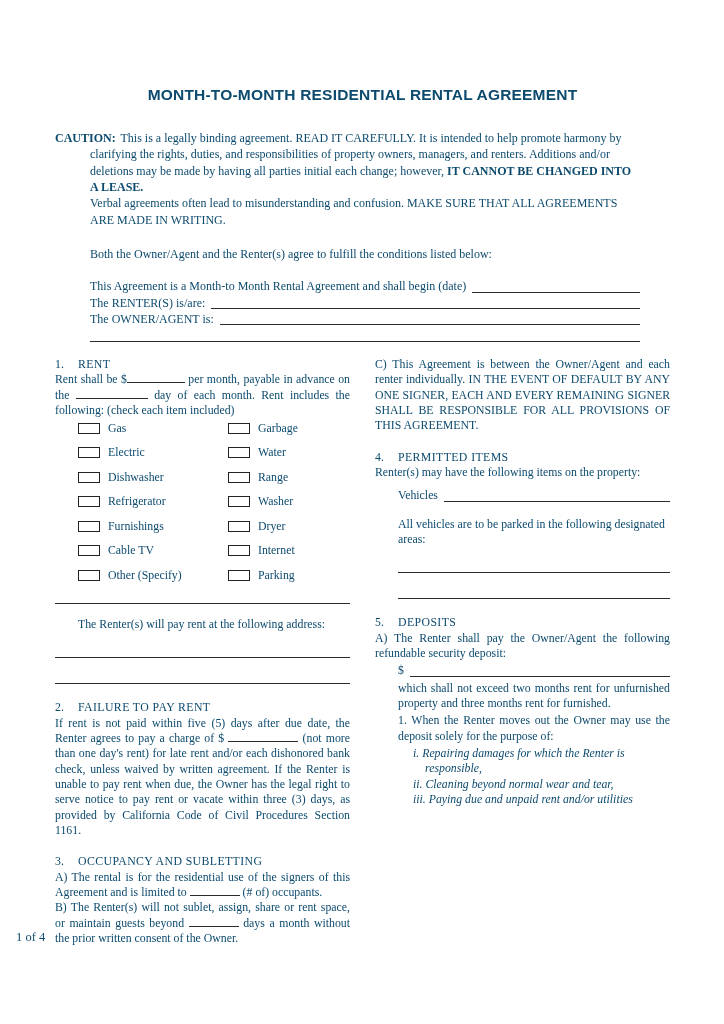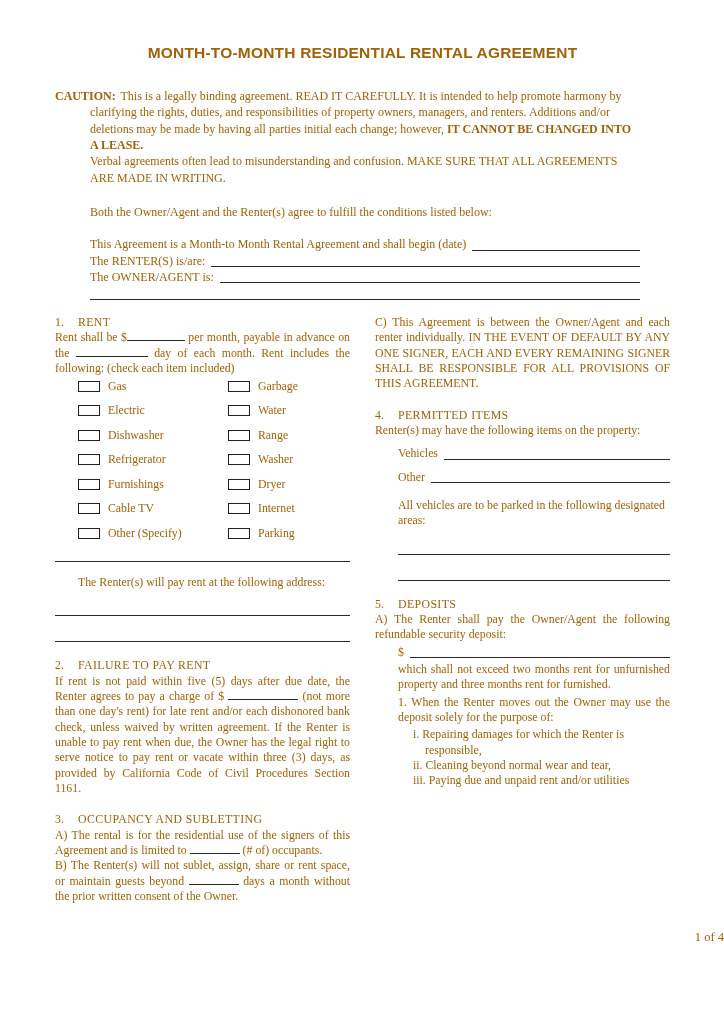--- a/index.html
+++ b/index.html
@@ -1,22 +1,22 @@
 <!DOCTYPE html>
 <html><head>
 <meta charset="utf-8">
 <style>
   * { box-sizing: border-box; }
   html, body { margin: 0; padding: 0; background: #ffffff; }
   .page {
     width: 724px; height: 1024px; margin: 0 auto; background: #ffffff;
     position: relative; overflow: hidden;
     font-family: "Liberation Serif", "DejaVu Serif", serif;
-    color: #a16207;
-    padding: 44px 54px 0 55px;
+    color: #0c4a6e;
+    padding: 86px 54px 0 55px;
   }
   .title {
     font-family: "Liberation Sans", "DejaVu Sans", sans-serif;
     font-size: 15.5px; font-weight: bold; text-align: center;
     margin: 0; letter-spacing: 0.2px;
   }
   .intro { margin: 26px 0 0 35px; width: 550px; font-size: 12px; line-height: 1.36; }
   .caution-p { margin: 0; text-indent: -35px; }
   .caution-label { margin-right: 2px; }
   .caution-p2 { margin: 0; }
@@ -48,26 +48,26 @@
   .sec-gap { margin-top: 16px; }
   .p0 { margin: 0; }
 
   .c-clause { margin: 0; }
   .item-row { margin-top: 8px; }
   .first-item { margin-top: 12px; }
   .parked { margin-top: 13px; }
   .ind-blank { margin-left: 23px; }
   .dollar-row { margin-top: 2px; }
   .mt2 { margin-top: 2px; }
-  .roman-list { margin: 2px 0 0 38px; }
+  .roman-list { margin: 2px 0 0 38px; font-style: italic; }
   .roman-item { margin: 0; padding-left: 12px; text-indent: -12px; }
 
   .footer {
-    position: absolute; left: 4px; right: 0; top: 930px;
-    text-align: right; font-size: 12.5px;
+    position: absolute; left: 16px; right: 0; top: 930px;
+    text-align: left; font-size: 12.5px;
   }
 </style>
 </head>
 <body>
 
 <div class="page">
 
   <h1 class="title">MONTH-TO-MONTH RESIDENTIAL RENTAL AGREEMENT</h1>
 
   <div class="intro">
@@ -196,24 +196,20 @@
 
       <div class="section sec-gap">
         <div class="sec-head">
           <span class="sec-num">4.</span>
           <span class="sec-title">PERMITTED ITEMS</span>
         </div>
         <p class="sec-body p0">Renter(s) may have the following items on the property:</p>
 
         <div class="fill-row sec-body item-row">
           <span class="lbl">Vehicles</span>
-          <span class="fill"></span>
-        </div>
-        <div class="fill-row sec-body item-row">
-          <span class="lbl">Other</span>
           <span class="fill"></span>
         </div>
 
         <p class="sec-body parked">All vehicles are to be parked in the following designated areas:</p>
         <div class="blank-line ind-blank sp"></div>
         <div class="blank-line ind-blank sp"></div>
       </div>
 
       <div class="section sec-gap">
         <div class="sec-head">

